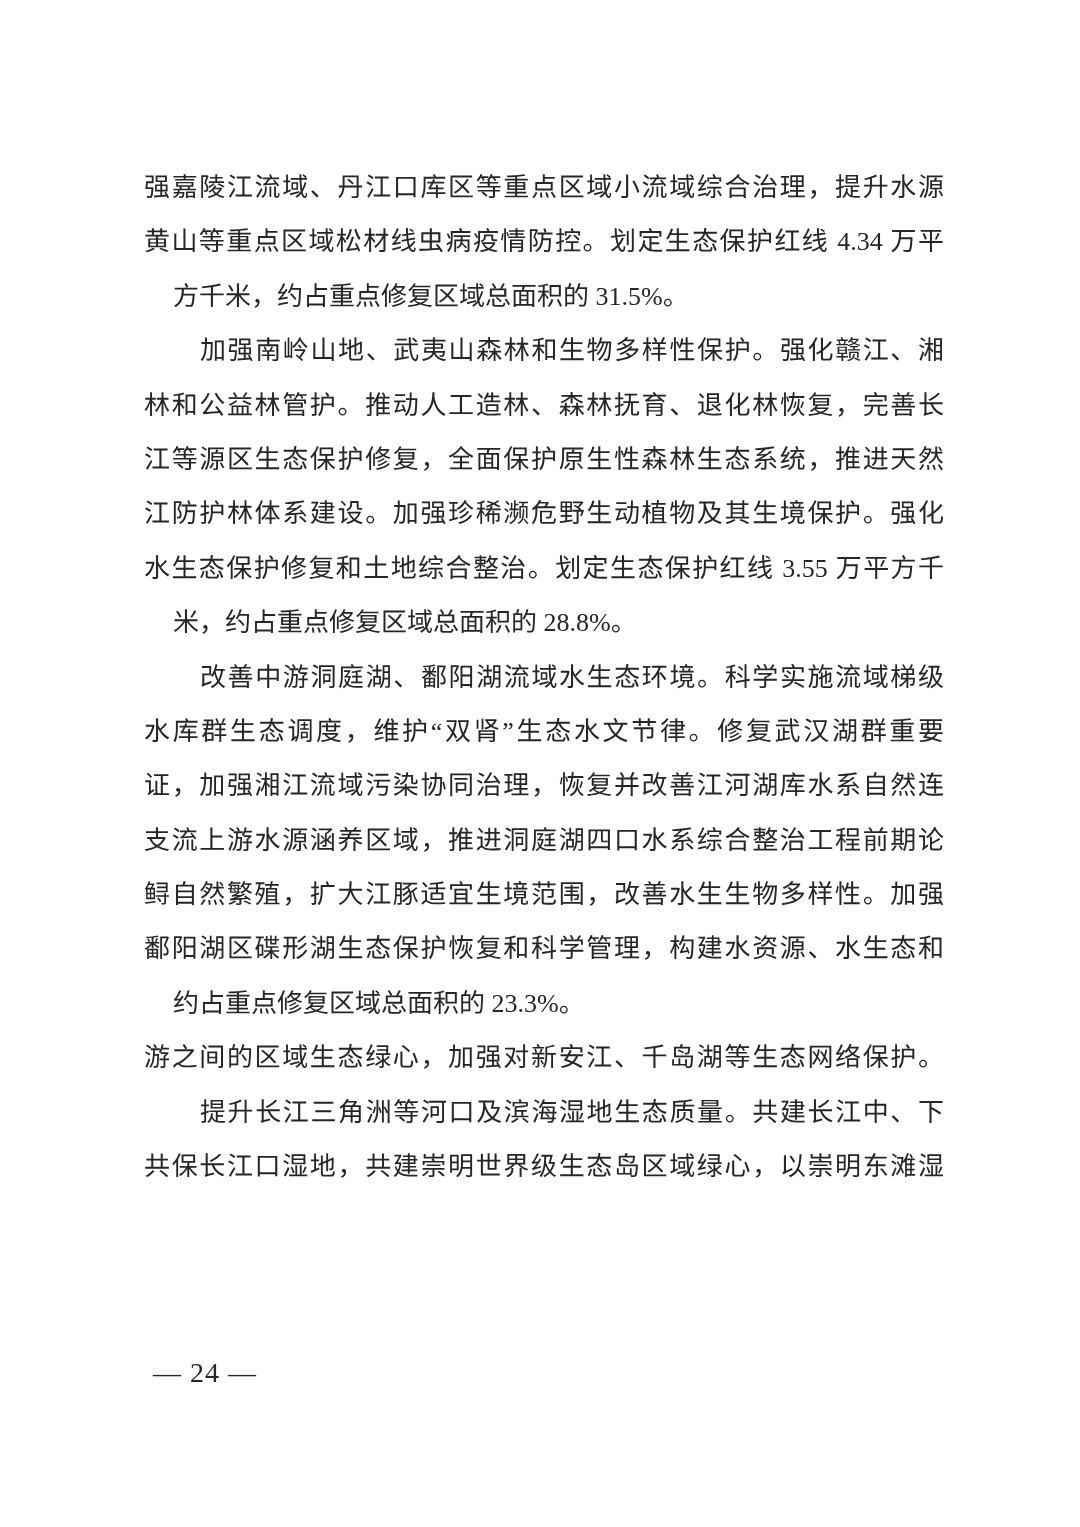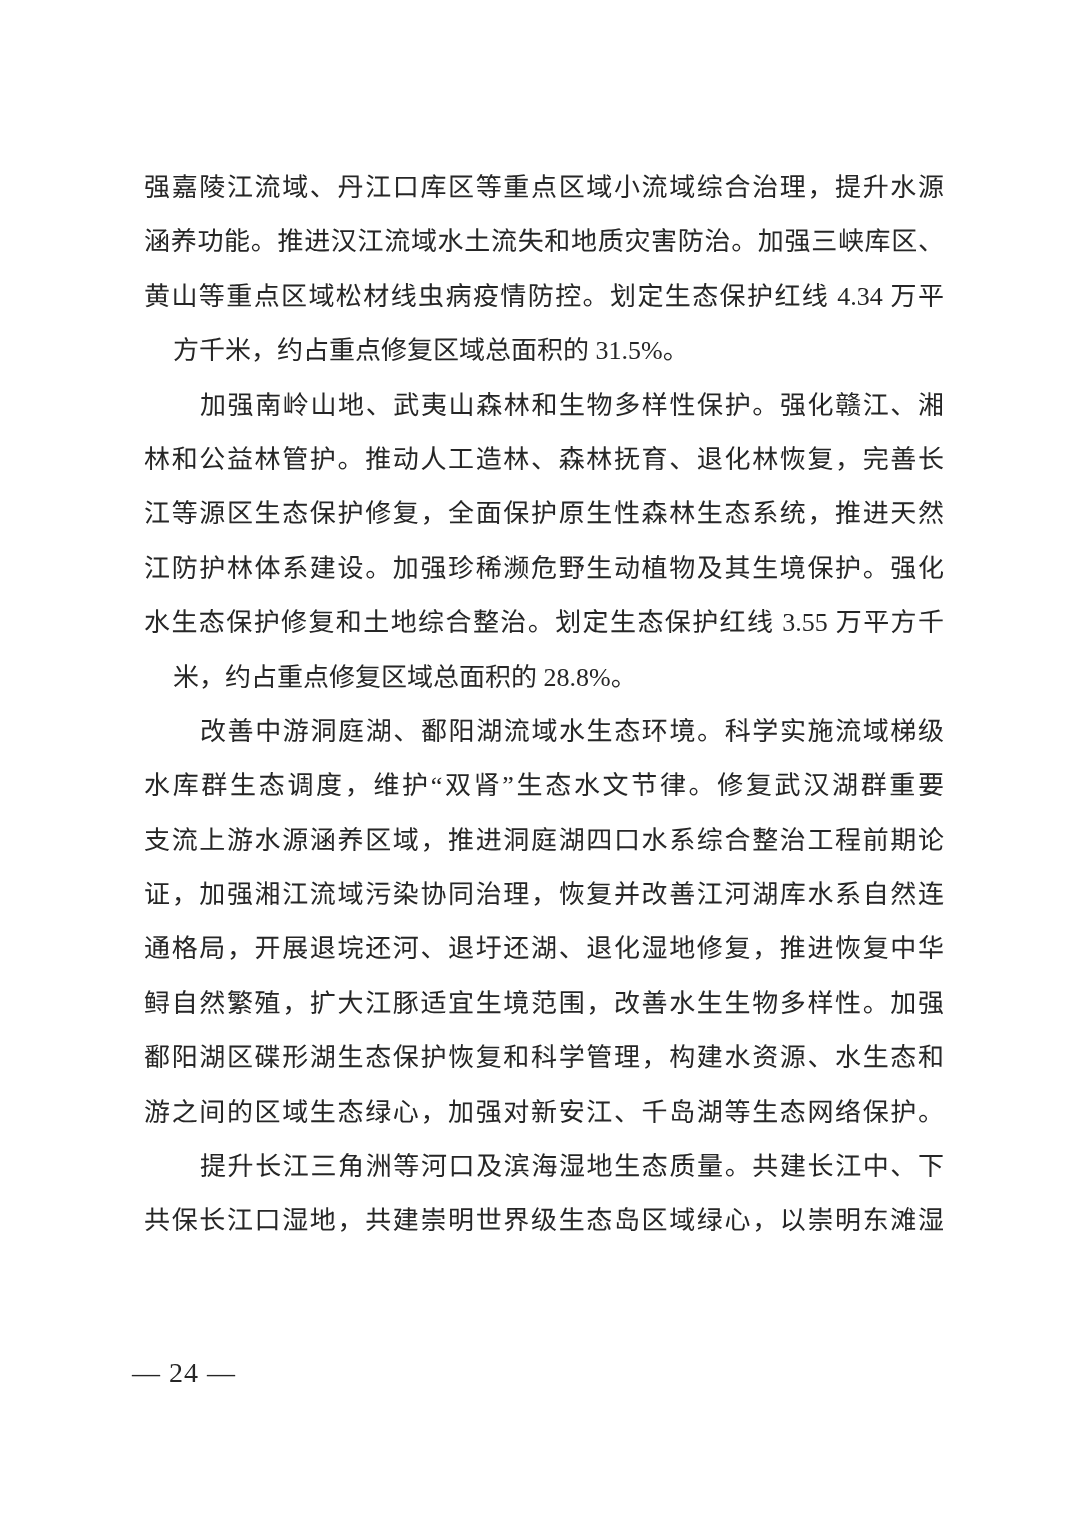--- a/index.html
+++ b/index.html
@@ -38,48 +38,47 @@
   .ln.e {
     text-align-last: left;
     margin-left: 29px;
   }
   
   .ln.i {
     text-indent: 56px;
   }
   .page-number {
     position: absolute;
-    left: 132px;
+    left: 153px;
     top: 1356px;
     font-size: 28px;
     line-height: 34px;
     color: #262626;
     letter-spacing: 1px;
   }
 </style>
 </head>
 <body>
 
 <div class="page">
   <main class="doc-body">
     <p class="ln j">强嘉陵江流域、丹江口库区等重点区域小流域综合治理，提升水源</p>
-    <p class="ln j">涵养功能。推进汉江流域水土流失和地质灾害防治。加强三峡库区、</p>
     <p class="ln j">黄山等重点区域松材线虫病疫情防控。划定生态保护红线 4.34 万平</p>
     <p class="ln e">方千米，约占重点修复区域总面积的 31.5%。</p>
     <p class="ln j i">加强南岭山地、武夷山森林和生物多样性保护。强化赣江、湘</p>
     <p class="ln j">林和公益林管护。推动人工造林、森林抚育、退化林恢复，完善长</p>
     <p class="ln j">江等源区生态保护修复，全面保护原生性森林生态系统，推进天然</p>
     <p class="ln j">江防护林体系建设。加强珍稀濒危野生动植物及其生境保护。强化</p>
     <p class="ln j">水生态保护修复和土地综合整治。划定生态保护红线 3.55 万平方千</p>
     <p class="ln e">米，约占重点修复区域总面积的 28.8%。</p>
     <p class="ln j i">改善中游洞庭湖、鄱阳湖流域水生态环境。科学实施流域梯级</p>
     <p class="ln j">水库群生态调度，维护“双肾”生态水文节律。修复武汉湖群重要</p>
+    <p class="ln j">证，加强湘江流域污染协同治理，恢复并改善江河湖库水系自然连</p>
     <p class="ln j">支流上游水源涵养区域，推进洞庭湖四口水系综合整治工程前期论</p>
-    <p class="ln j">证，加强湘江流域污染协同治理，恢复并改善江河湖库水系自然连</p>
-    <p class="ln j">通格局，开展退垸还河、退圩还湖、退化湿地修复，推进恢复中华</p>
     <p class="ln j">鲟自然繁殖，扩大江豚适宜生境范围，改善水生生物多样性。加强</p>
     <p class="ln j">鄱阳湖区碟形湖生态保护恢复和科学管理，构建水资源、水生态和</p>
+    <p class="ln e">约占重点修复区域总面积的 23.3%。</p>
     <p class="ln j">游之间的区域生态绿心，加强对新安江、千岛湖等生态网络保护。</p>
     <p class="ln j i">提升长江三角洲等河口及滨海湿地生态质量。共建长江中、下</p>
     <p class="ln j">共保长江口湿地，共建崇明世界级生态岛区域绿心，以崇明东滩湿</p>
   </main>
   <footer class="page-number">— 24 —</footer>
 </div>
 
 </body></html>

